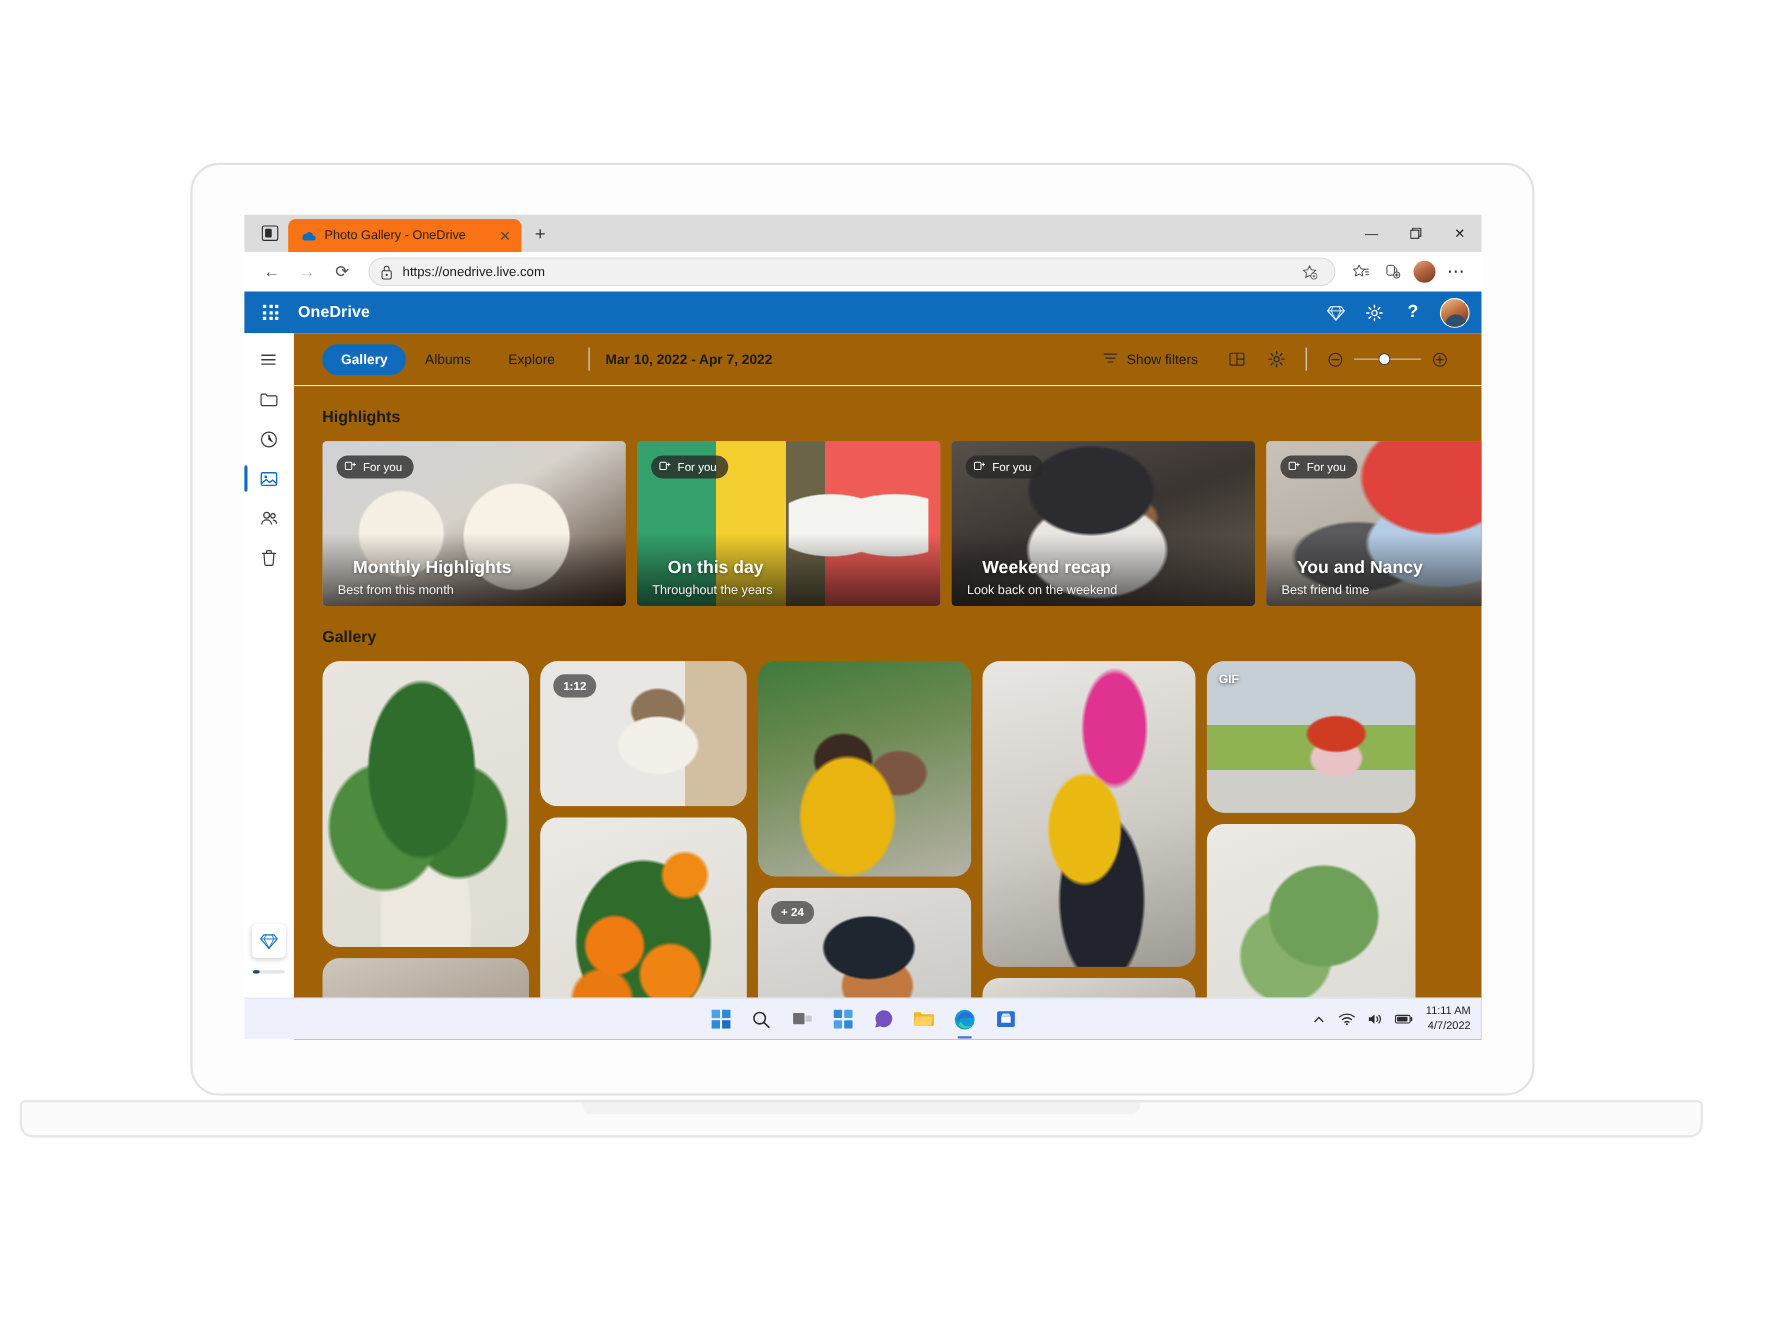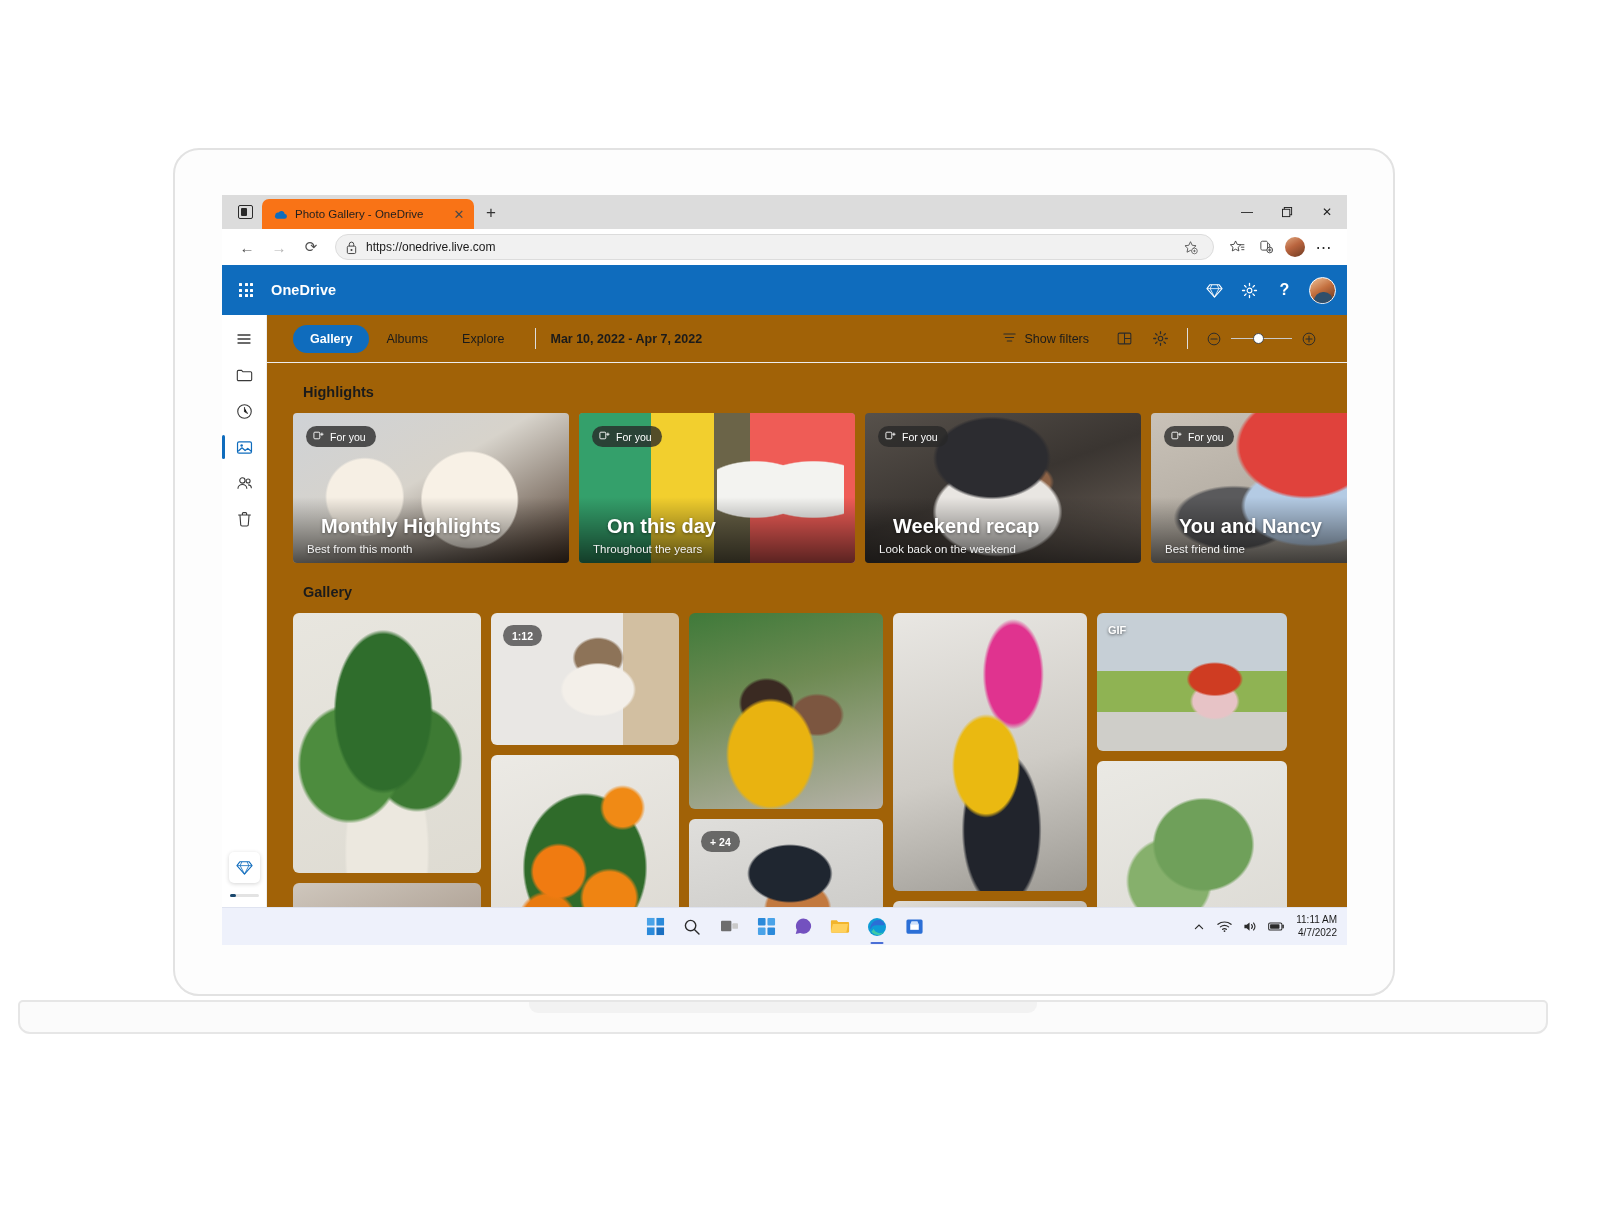--- a/index.html
+++ b/index.html
@@ -142,21 +142,21 @@
     cursor: pointer; border-radius: 4px;
   }
   .avatar-sm {
     width: 20px; height: 20px; border-radius: 50%;
     background: linear-gradient(150deg,#e0a880 0%,#b9643e 45%,#6d3a22 100%);
     flex-shrink: 0;
   }
 
   
   .od-header {
-    height: 50px;
+    height: 38px;
     background: #0f6cbd;
     display: flex; align-items: center;
     padding: 0 9px;
   }
   .waffle {
     width: 30px; height: 30px;
     display: flex; align-items: center; justify-content: center;
     cursor: pointer; border-radius: 3px;
   }
   .waffle-grid {
@@ -307,21 +307,21 @@
     cursor: pointer;
   }
 
   
   .od-scroll {
     flex: 1; overflow: hidden;
     padding: 0 24px 0 26px;
   }
   .section-title {
     font-size: 14.5px; font-weight: 700; color: #1b1b1b;
-    margin: 21px 0 13px 10px;
+    margin: 21px 0 13px 0;
   }
 
   
   .highlights { display: flex; gap: 10px; }
   .hl-card {
     position: relative;
     width: 276px; height: 150px;
     border-radius: 4px;
     overflow: hidden;
     cursor: pointer;
@@ -335,38 +335,38 @@
   .hl-badge {
     position: absolute; left: 13px; top: 13px;
     height: 21px; padding: 0 10px 0 7px;
     border-radius: 11px;
     background: rgba(40,40,40,.78);
     display: flex; align-items: center; gap: 6px;
     color: #ffffff; font-size: 10.5px;
   }
   .hl-title {
     position: absolute; left: 14px; bottom: 25px;
-    color: #ffffff; font-size: 20px; font-weight: 700;
+    color: #ffffff; font-size: 16px; font-weight: 700;
     text-shadow: 0 1px 3px rgba(0,0,0,.45);
     padding-left: 14px;
   }
   .hl-sub {
     position: absolute; left: 14px; bottom: 8px;
     color: #f2f2f2; font-size: 11.5px;
     text-shadow: 0 1px 3px rgba(0,0,0,.45);
   }
 
   
   .gallery-grid {
     display: flex; gap: 10px;
     height: 330px; overflow: hidden;
   }
   .gcol { display: flex; flex-direction: column; gap: 10px; }
   .gtile {
-    position: relative; overflow: hidden; border-radius: 6px;
+    position: relative; overflow: hidden; border-radius: 16px;
     cursor: pointer;
   }
   .gtile .art { position: absolute; inset: 0; }
   .tile-badge {
     position: absolute; left: 12px; top: 12px;
     min-width: 27px; height: 21px;
     padding: 0 9px;
     border-radius: 11px;
     background: rgba(60,60,60,.72);
     color: #ffffff; font-size: 10.5px; font-weight: 600;

